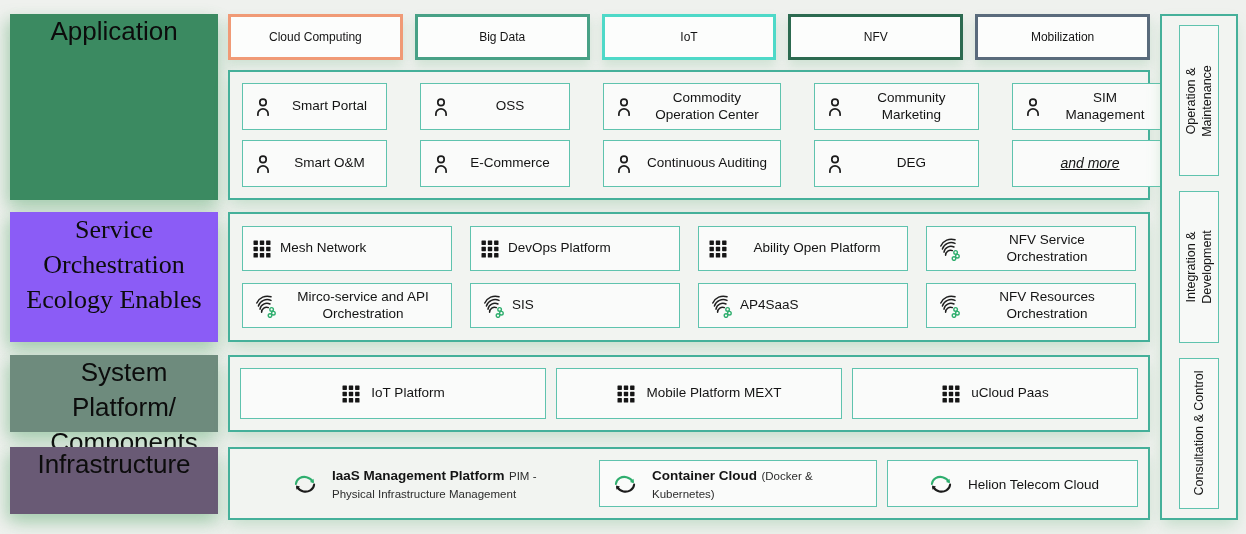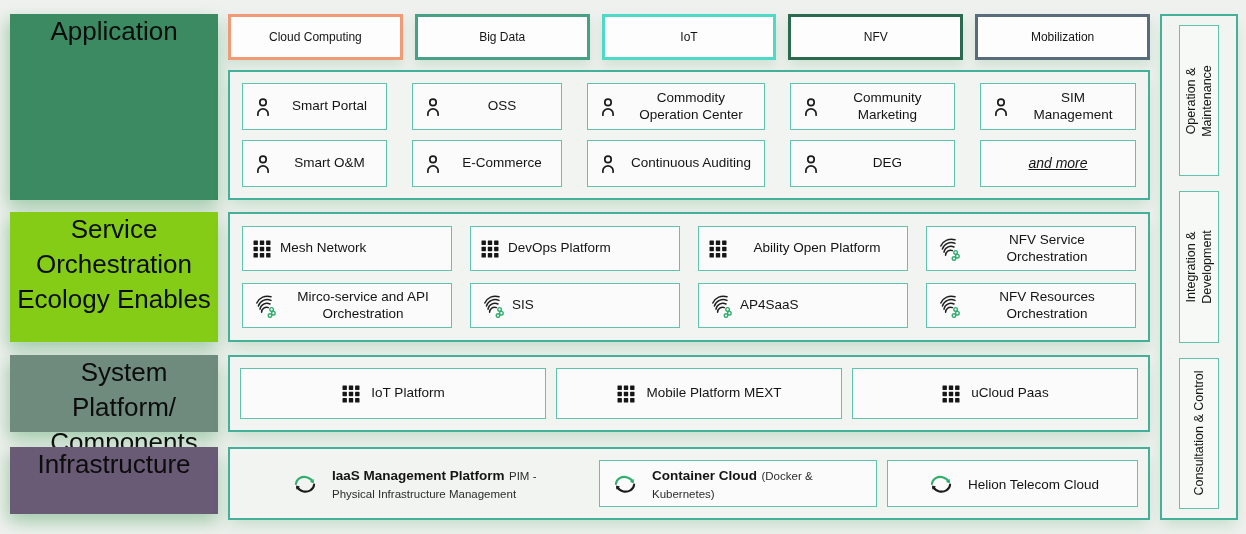--- a/index.html
+++ b/index.html
@@ -29,21 +29,21 @@
   .tab{
     background:#fcfdfc;border:3px solid #999;display:flex;align-items:center;justify-content:center;
     font-size:12px;box-shadow:0 6px 10px rgba(116,182,134,.25);
   }
 
   .container{
     border:2px solid #45b09a;background:#f2f4f1;box-sizing:border-box;
     box-shadow:0 8px 14px -3px rgba(116,182,134,.35);
   }
   .app-container{height:130px;margin-bottom:12px;padding:11px 12px;display:grid;
-    grid-template-columns:145px 150px 178px 165px 156px;gap:10px 25px;grid-template-rows:1fr 1fr;}
+    grid-template-columns:145px 150px 178px 165px 156px;gap:10px 33px;grid-template-rows:1fr 1fr;}
   .orch-container{height:130px;margin-bottom:13px;padding:12px 12px;display:grid;
     grid-template-columns:repeat(4,1fr);gap:12px 18px;grid-template-rows:1fr 1fr;}
   .sys-container{height:77px;margin-bottom:15px;padding:11px 10px;display:grid;
     grid-template-columns:1.07fr 1fr 1fr;gap:10px;}
   .infra-container{height:73px;padding:11px 10px;display:grid;
     grid-template-columns:1.28fr 1.02fr .92fr;gap:10px;align-items:stretch;}
 
   .box{
     border:1.5px solid #5fc3ae;background:#fafbfa;display:flex;align-items:center;
     padding:0 9px;gap:8px;font-size:13.5px;line-height:1.2;box-sizing:border-box;min-width:0;
@@ -115,21 +115,21 @@
 
 <div class="stage">
   <div class="layout">
 
     <div class="left-col">
       <div class="left-block lb-app" style="background: rgb(59, 138, 97);">
         <span>Application</span>
         <span></span>
         <span></span>
       </div>
-      <div class="left-block lb-orch" style="background: #84cc16;">
+      <div class="left-block lb-orch" style="background: #8b5cf6; font-family: Liberation Serif, serif;">
         <span>Service</span>
         <span>Orchestration</span>
         <span>Ecology Enables</span>
       </div>
       <div class="left-block lb-sys" style="background: rgb(110, 139, 125);">
         <span>System Platform/</span>
         <span>Components</span>
         <span></span>
       </div>
       <div class="left-block lb-infra" style="background: rgb(105, 90, 117);">

